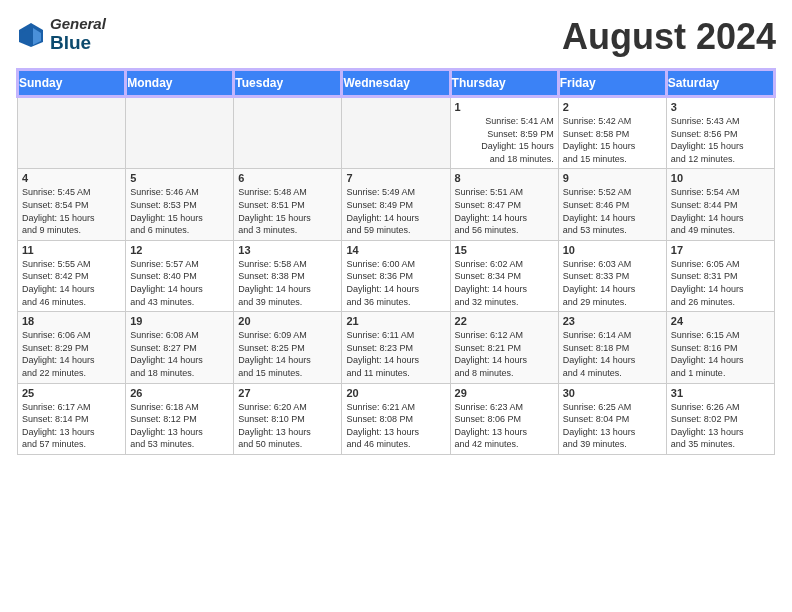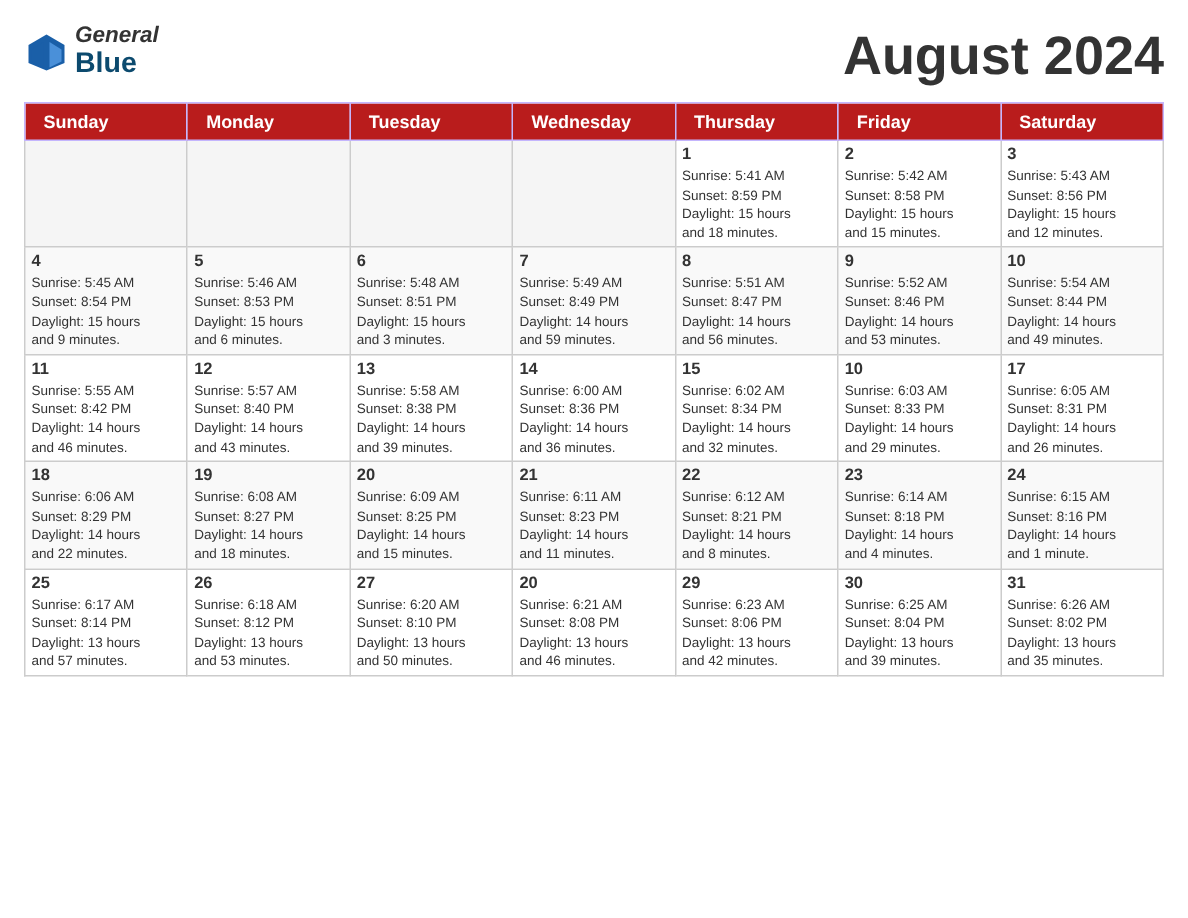--- a/index.html
+++ b/index.html
@@ -51,27 +51,27 @@
     }
     .location {
       font-size: 15px;
       color: #333;
     }
     table {
       width: 100%;
       border-collapse: collapse;
     }
     th {
-      background-color: #b91c1c;
+      background-color: #3b82f6;
       color: #fff;
       font-size: 12px;
       font-weight: bold;
-      padding: 5px 12px;
+      padding: 5px 0;
       text-align: left;
-      border: 1px solid #c4b5fd;
+      border: 3px solid #c4b5fd;
     }
     td {
       vertical-align: top;
       border: 1px solid #ccc;
       padding: 3px 4px;
       font-size: 9.5px;
       color: #333;
       width: calc(100% / 7);
       min-height: 75px;
       background: #fff;
@@ -127,21 +127,21 @@
       </tr>
   </thead>
   <tbody id="calendar-body">
   <tr>
         <td class="empty"></td>
         <td class="empty"></td>
         <td class="empty"></td>
         <td class="empty"></td>
         <td>
           <span class="day-num">1</span>
-          <div class="day-info" style="white-space: pre-line;">Sunrise: 5:41 AM
+          <div class="day-info" style="white-space: pre-line; text-align: right;">Sunrise: 5:41 AM
 Sunset: 8:59 PM
 Daylight: 15 hours
 and 18 minutes.</div>
         </td>
         <td>
           <span class="day-num">2</span>
           <div class="day-info" style="white-space: pre-line;">Sunrise: 5:42 AM
 Sunset: 8:58 PM
 Daylight: 15 hours
 and 15 minutes.</div>

